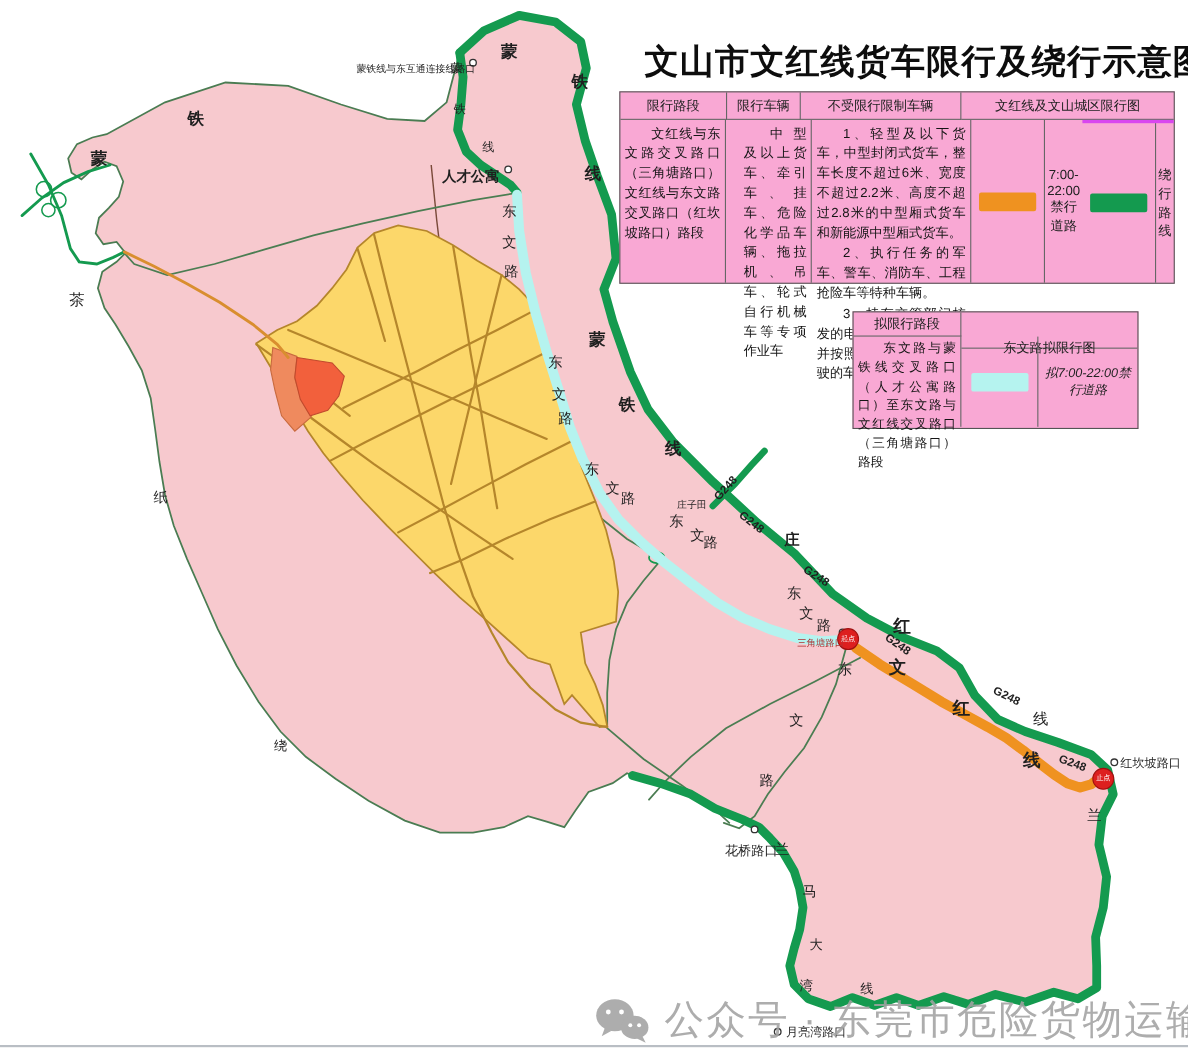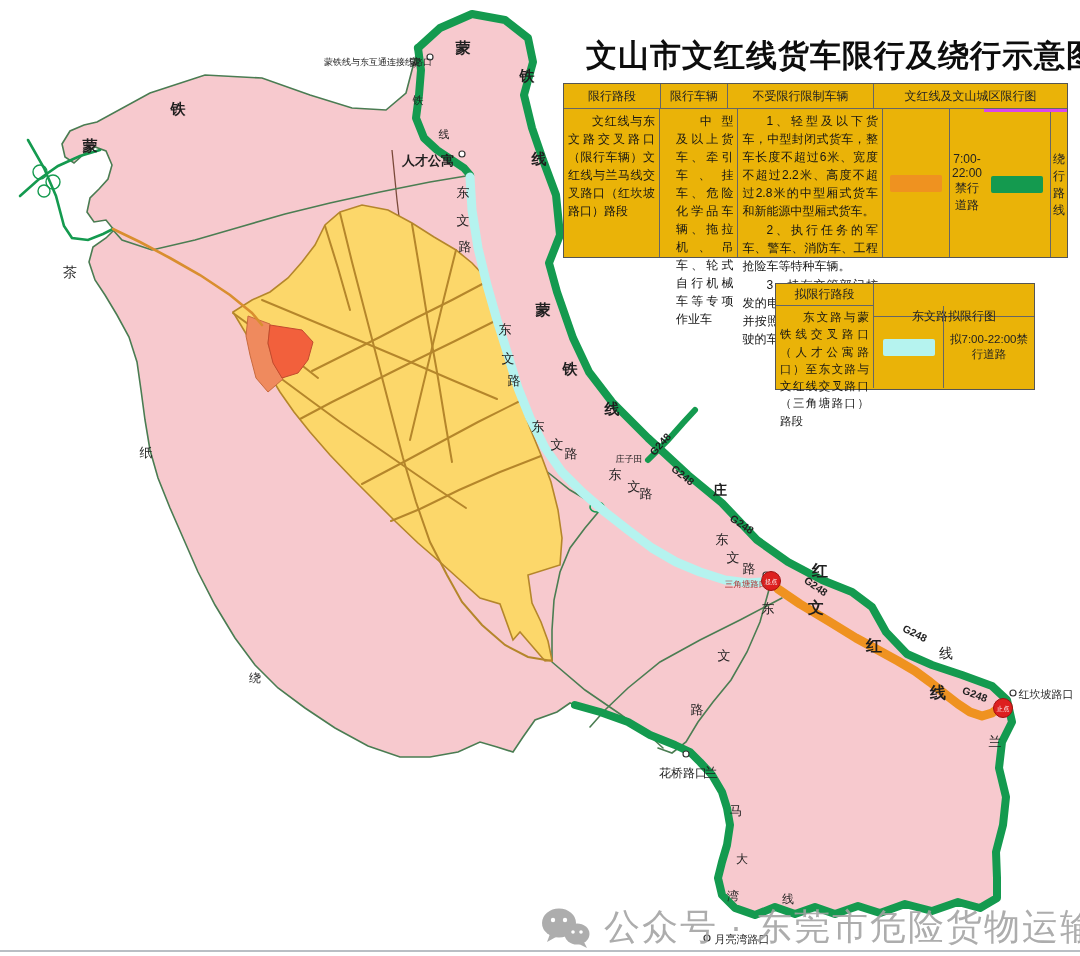--- a/index.html
+++ b/index.html
@@ -20,21 +20,21 @@
   .rail{fill:none;stroke:#7a4a3a;stroke-width:1.3;}
   .conn{fill:none;stroke:var(--green);stroke-width:2.6;stroke-linecap:round;}
   .orange-road{fill:none;stroke:var(--orangeRoad);stroke-width:2.6;stroke-linecap:round;}
   .loop{fill:none;stroke:var(--green);stroke-width:1.4;}
   .rb{fill:none;stroke:var(--green);stroke-width:1.6;}
 
   .title{position:absolute;left:586px;top:33px;width:492px;height:46px;
          font-family:"Liberation Serif","DejaVu Serif",serif;font-weight:bold;
          font-size:31px;letter-spacing:1px;white-space:nowrap;text-align:center;line-height:46px;color:#0d0d0d;}
 
-  .tbl{position:absolute;background:#eab308;border:1.4px solid #555;box-sizing:border-box;font-size:12px;}
+  .tbl{position:absolute;background:#f9a8d4;border:1.4px solid #555;box-sizing:border-box;font-size:12px;}
   .trow{display:flex;box-sizing:border-box;}
   .hcell{display:flex;align-items:center;justify-content:center;box-sizing:border-box;
          border-right:1px solid #666;border-bottom:1px solid #666;font-size:12px;color:#222;}
   .bcell{box-sizing:border-box;border-right:1px solid #666;padding:3px 4px;line-height:1.5;
          text-align:justify;color:#151515;}
   .bcell p{margin:0 0 1px 0;text-indent:2em;}
   .nolast>*:last-child{border-right:none;}
   .legendcol{display:flex;box-sizing:border-box;}
   .legrow{display:flex;flex:1;box-sizing:border-box;}
   .legrow + .legrow{border-top:3px solid #d946ef;}
@@ -203,21 +203,21 @@
 
   <div class="tbl" style="left:563px;top:83px;width:505px;height:175px;">
     <div class="trow nolast" style="height:25px;">
       <div class="hcell" style="width:97px;">限行路段</div>
       <div class="hcell" style="width:67px;">限行车辆</div>
       <div class="hcell" style="width:146px;">不受限行限制车辆</div>
       <div class="hcell" style="flex:1;">文红线及文山城区限行图</div>
     </div>
     <div class="trow nolast" style="height:148px;">
       <div class="bcell" style="width:97px;">
-          <p>文红线与东文路交叉路口（限行车辆）文红线与兰马线交叉路口（红坎坡路口）路段</p>
+          <p>文红线与东文路交叉路口（三角塘路口）文红线与东文路交叉路口（红坎坡路口）路段</p>
         </div>
       <div class="bcell" style="width:67px;margin-left:12px;">
           <p>中型及以上货车、牵引车、挂车、危险化学品车辆、拖拉机、吊车、轮式自行机械车等专项作业车</p>
         </div>
       <div class="bcell" style="width:146px;">
         <p>1、轻型及以下货车，中型封闭式货车，整车长度不超过6米、宽度不超过2.2米、高度不超过2.8米的中型厢式货车和新能源中型厢式货车。</p>
         <p>2、执行任务的军车、警车、消防车、工程抢险车等特种车辆。</p>
         <p>3、持有交管部门核发的电子通行码（证），并按照规定时间和路线行驶的车辆。</p>
       </div>
       <div class="legendcol" style="flex:1;">
@@ -239,21 +239,21 @@
 
   <div class="tbl" style="left:775px;top:283px;width:260px;height:107px;">
     <div class="trow nolast" style="height:22px;">
       <div class="hcell" style="width:98px;">拟限行路段</div>
       <div class="hcell" style="flex:1;margin-top:32px;">东文路拟限行图</div>
     </div>
     <div class="trow nolast" style="height:82px;">
       <div class="bcell" style="width:98px;font-size:11.5px;">
           <p>东文路与蒙铁线交叉路口（人才公寓路口）至东文路与文红线交叉路口（三角塘路口）路段</p>
         </div>
-      <div class="legendcol" style="flex:1;">
+      <div class="legendcol" style="flex:1;font-style:italic;">
         <div class="legrow">
           <div class="swcell2">
               <span class="sw" style="background: rgb(181, 243, 239);"></span>
             </div>
           <div class="lgcell" style="font-size:11.5px;">拟7:00-22:00禁行道路</div>
         </div>
       </div>
     </div>
   </div>
 

